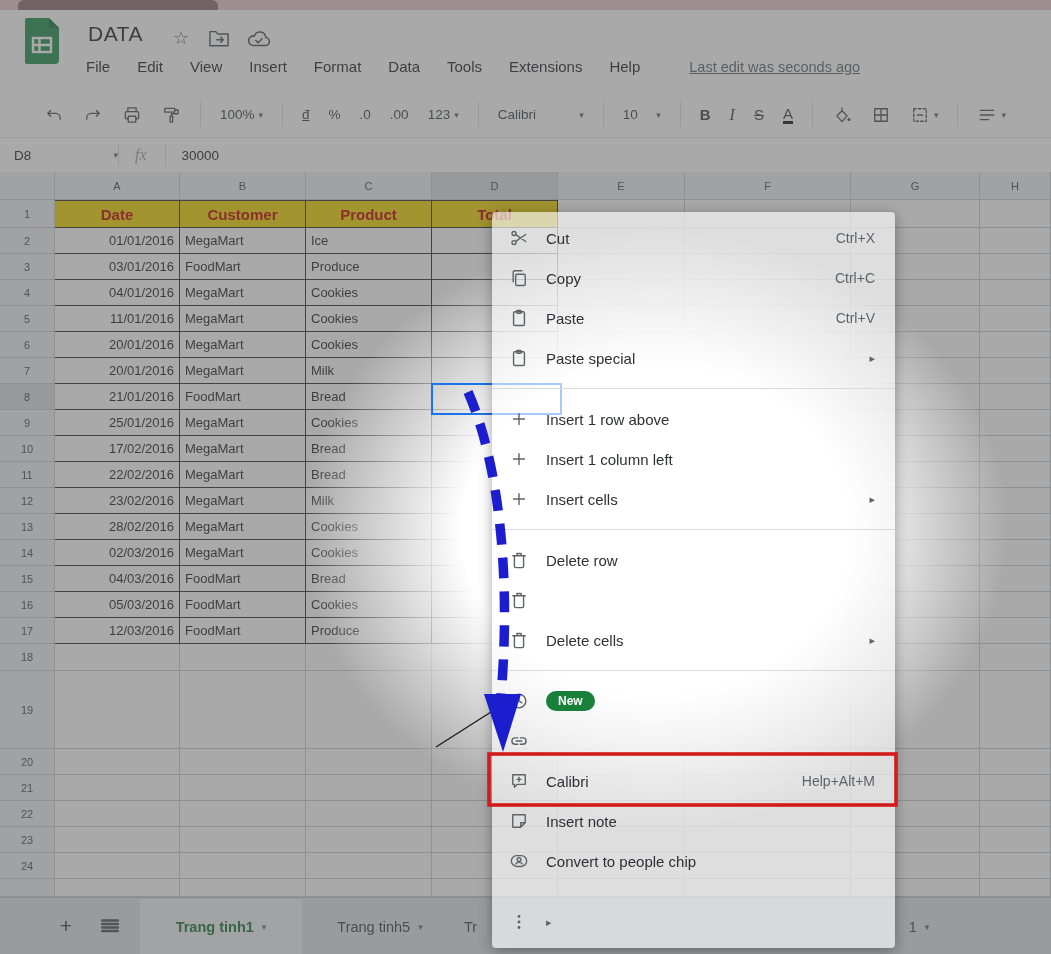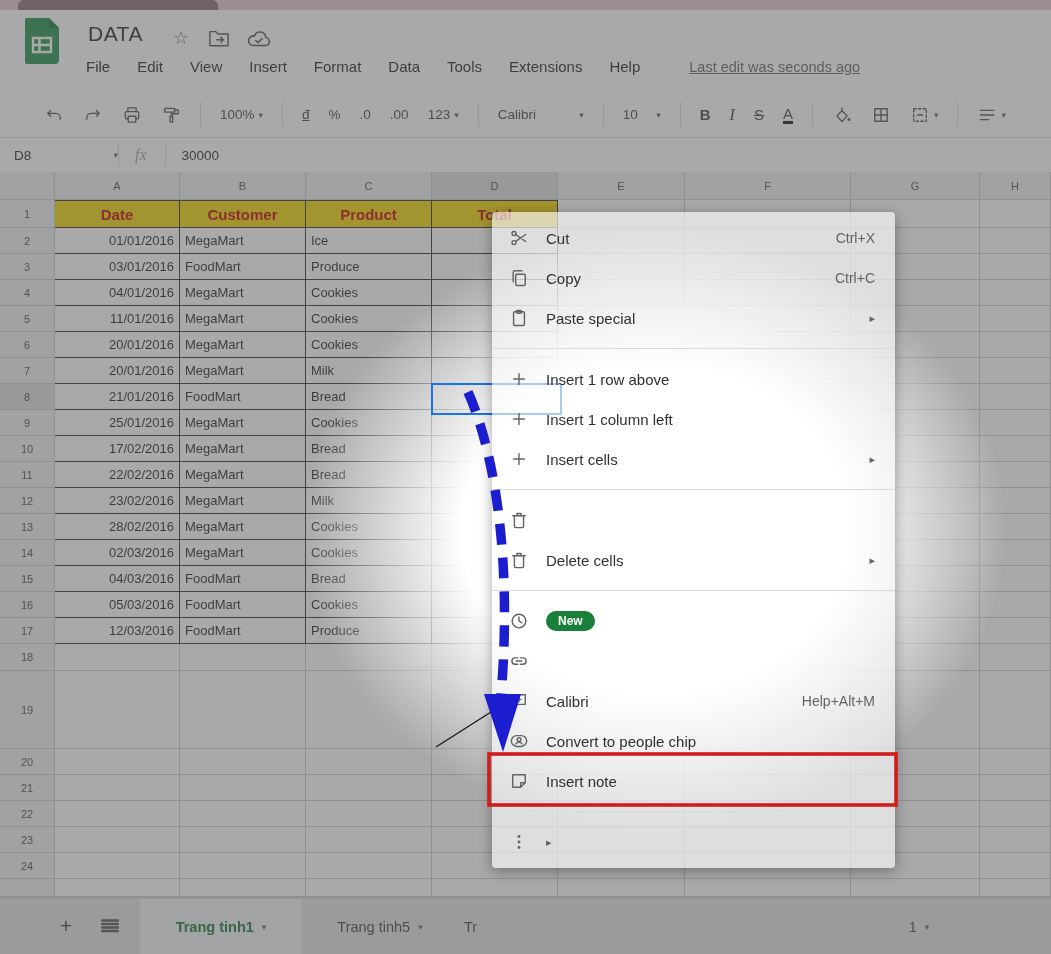--- a/index.html
+++ b/index.html
@@ -504,20 +504,30 @@
         <span class="lbl">Copy</span>
         <span class="sc">Ctrl+C</span>
       </div>
       <div class="mi">
         <span class="micon">
           <svg viewBox="0 0 24 24" width="20" height="20">
             <rect x="5.5" y="4.5" width="13" height="16.5" rx="1.5"></rect>
             <rect x="9.2" y="2.8" width="5.6" height="3.4" rx="1"></rect>
           </svg>
         </span>
+        <span class="lbl">Paste</span>
+        <span class="sc">Ctrl+V</span>
+      </div>
+      <div class="mi">
+        <span class="micon">
+          <svg viewBox="0 0 24 24" width="20" height="20">
+            <rect x="5.5" y="4.5" width="13" height="16.5" rx="1.5"></rect>
+            <rect x="9.2" y="2.8" width="5.6" height="3.4" rx="1"></rect>
+          </svg>
+        </span>
         <span class="lbl">Paste special</span>
         <span class="sub">▸</span>
       </div>
       <div class="sep"></div>
       <div class="mi">
         <span class="micon">
           <svg viewBox="0 0 24 24" width="20" height="20">
             <path d="M12 5.5 V18.5 M5.5 12 H18.5"></path>
           </svg>
         </span>
@@ -540,20 +550,28 @@
         <span class="lbl">Insert cells</span>
         <span class="sub">▸</span>
       </div>
       <div class="sep"></div>
       <div class="mi">
         <span class="micon">
           <svg viewBox="0 0 24 24" width="20" height="20">
             <path d="M6.5 7 V19.5 a1.6 1.6 0 0 0 1.6 1.6 h7.8 a1.6 1.6 0 0 0 1.6 -1.6 V7 M4.5 6.8 H19.5 M9.5 6.5 V4.2 h5 v2.3"></path>
           </svg>
         </span>
+        <span class="lbl">Delete row</span>
+      </div>
+      <div class="mi">
+        <span class="micon">
+          <svg viewBox="0 0 24 24" width="20" height="20">
+            <path d="M6.5 7 V19.5 a1.6 1.6 0 0 0 1.6 1.6 h7.8 a1.6 1.6 0 0 0 1.6 -1.6 V7 M4.5 6.8 H19.5 M9.5 6.5 V4.2 h5 v2.3"></path>
+          </svg>
+        </span>
       </div>
       <div class="mi">
         <span class="micon">
           <svg viewBox="0 0 24 24" width="20" height="20">
             <path d="M6.5 7 V19.5 a1.6 1.6 0 0 0 1.6 1.6 h7.8 a1.6 1.6 0 0 0 1.6 -1.6 V7 M4.5 6.8 H19.5 M9.5 6.5 V4.2 h5 v2.3"></path>
           </svg>
         </span>
         <span class="lbl">Delete cells</span>
         <span class="sub">▸</span>
       </div>
@@ -576,38 +594,38 @@
       </div>
       <div class="mi">
         <span class="micon">
           <svg viewBox="0 0 24 24" width="20" height="20">
             <path d="M4.5 4.5 h15 v11.5 h-9.5 l-3.5 3.5 v-3.5 h-2 z"></path>
             <path d="M12 7.5 v5 M9.5 10 h5"></path>
           </svg>
         </span>
         <span class="lbl">Calibri</span>
         <span class="sc">Help+Alt+M</span>
+      </div>
+      <div class="mi">
+        <span class="micon">
+          <svg viewBox="0 0 24 24" width="20" height="20">
+            <path d="M4.5 4.5 h15 v9.5 l-5.5 5.5 H4.5 z M19.5 14 H14 v5.5"></path>
+          </svg>
+        </span>
+        <span class="lbl">Insert note</span>
       </div>
       <div class="mi">
         <span class="micon">
           <svg viewBox="0 0 24 24" width="20" height="20">
             <rect x="2.8" y="5.5" width="18.4" height="13" rx="6.5"></rect>
             <circle cx="12" cy="10.3" r="2.3"></circle>
             <path d="M8 15.6 c1.4 -2.6 6.6 -2.6 8 0"></path>
           </svg>
         </span>
         <span class="lbl">Convert to people chip</span>
-      </div>
-      <div class="mi">
-        <span class="micon">
-          <svg viewBox="0 0 24 24" width="20" height="20">
-            <path d="M4.5 4.5 h15 v9.5 l-5.5 5.5 H4.5 z M19.5 14 H14 v5.5"></path>
-          </svg>
-        </span>
-        <span class="lbl">Insert note</span>
       </div>
       <div class="sep"></div>
       <div class="mi">
         <span class="micon">
           <svg viewBox="0 0 24 24" width="20" height="20">
             <circle cx="12" cy="5.4" r="1.7" class="f"></circle>
             <circle cx="12" cy="12" r="1.7" class="f"></circle>
             <circle cx="12" cy="18.6" r="1.7" class="f"></circle>
           </svg>
         </span>

